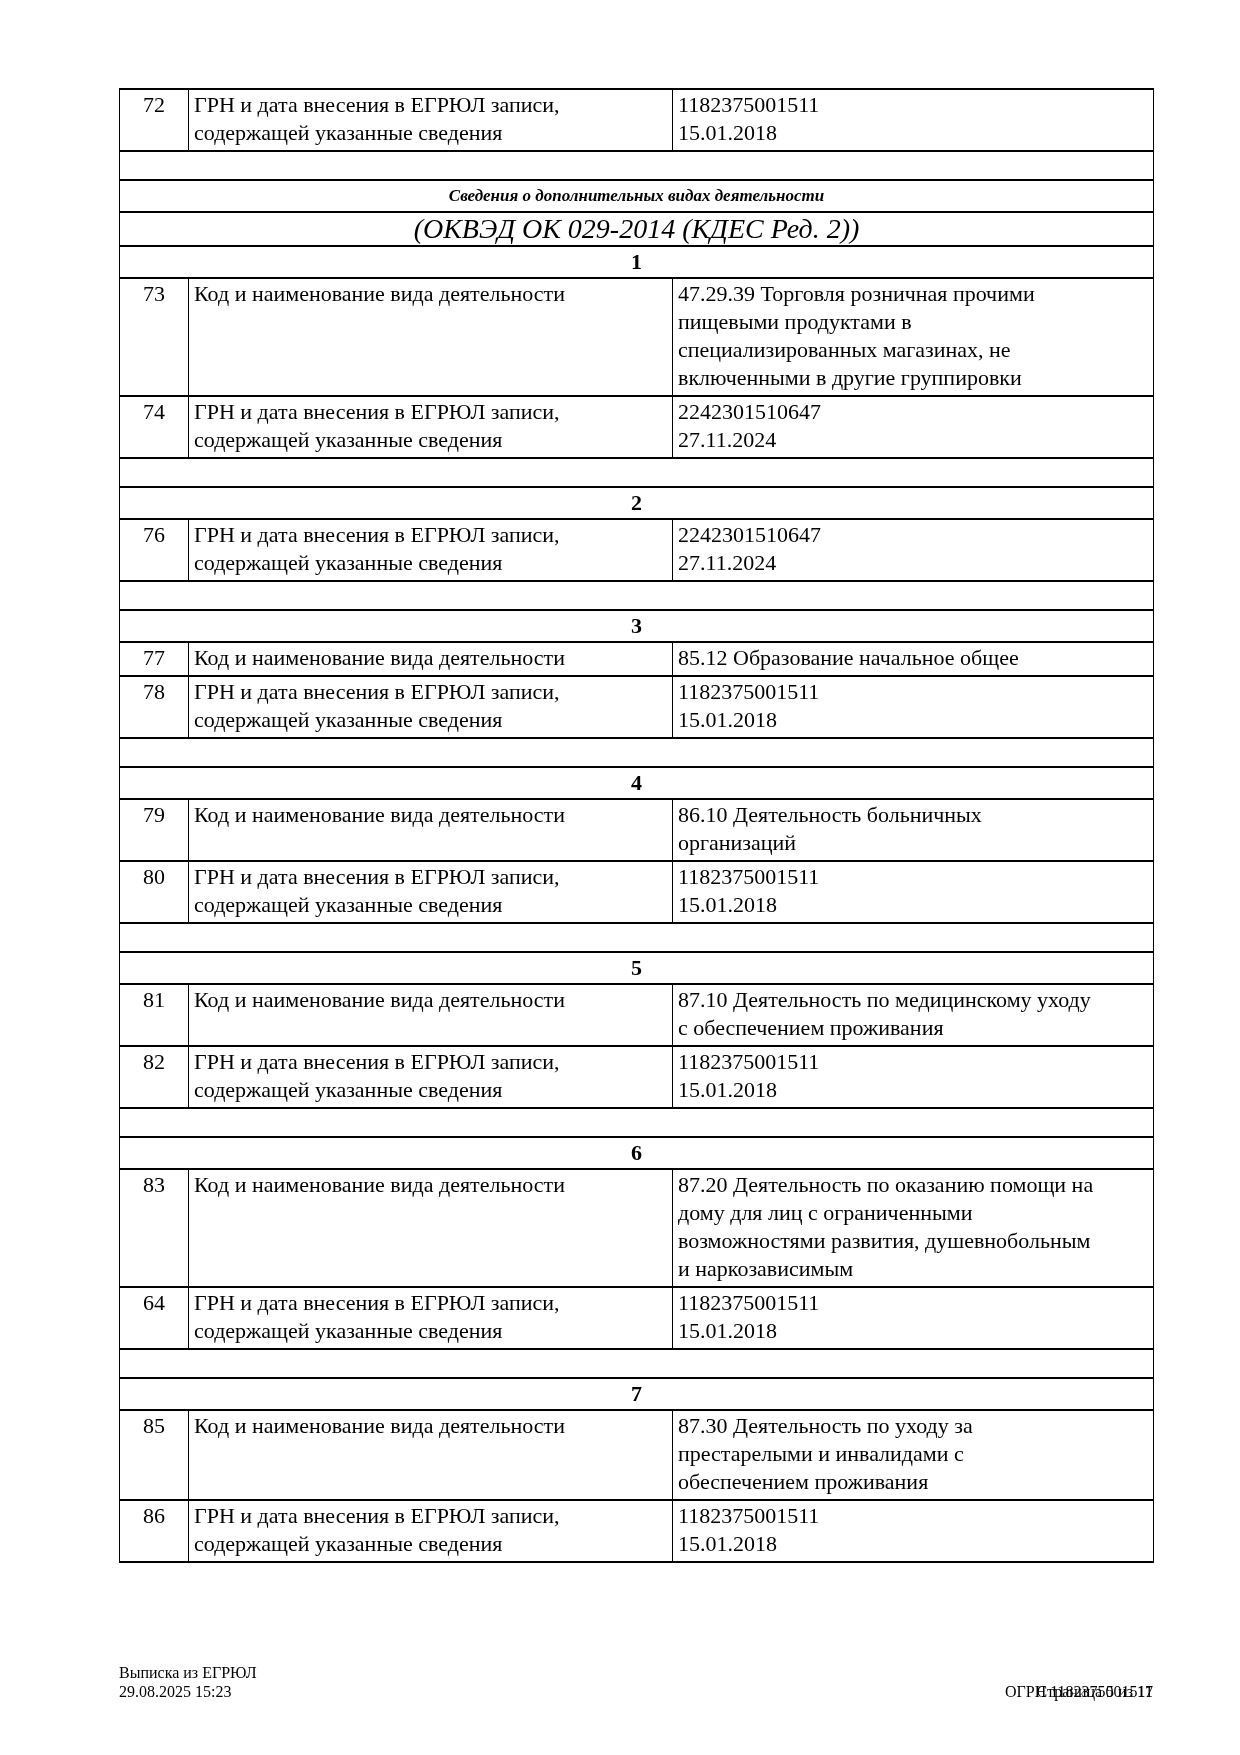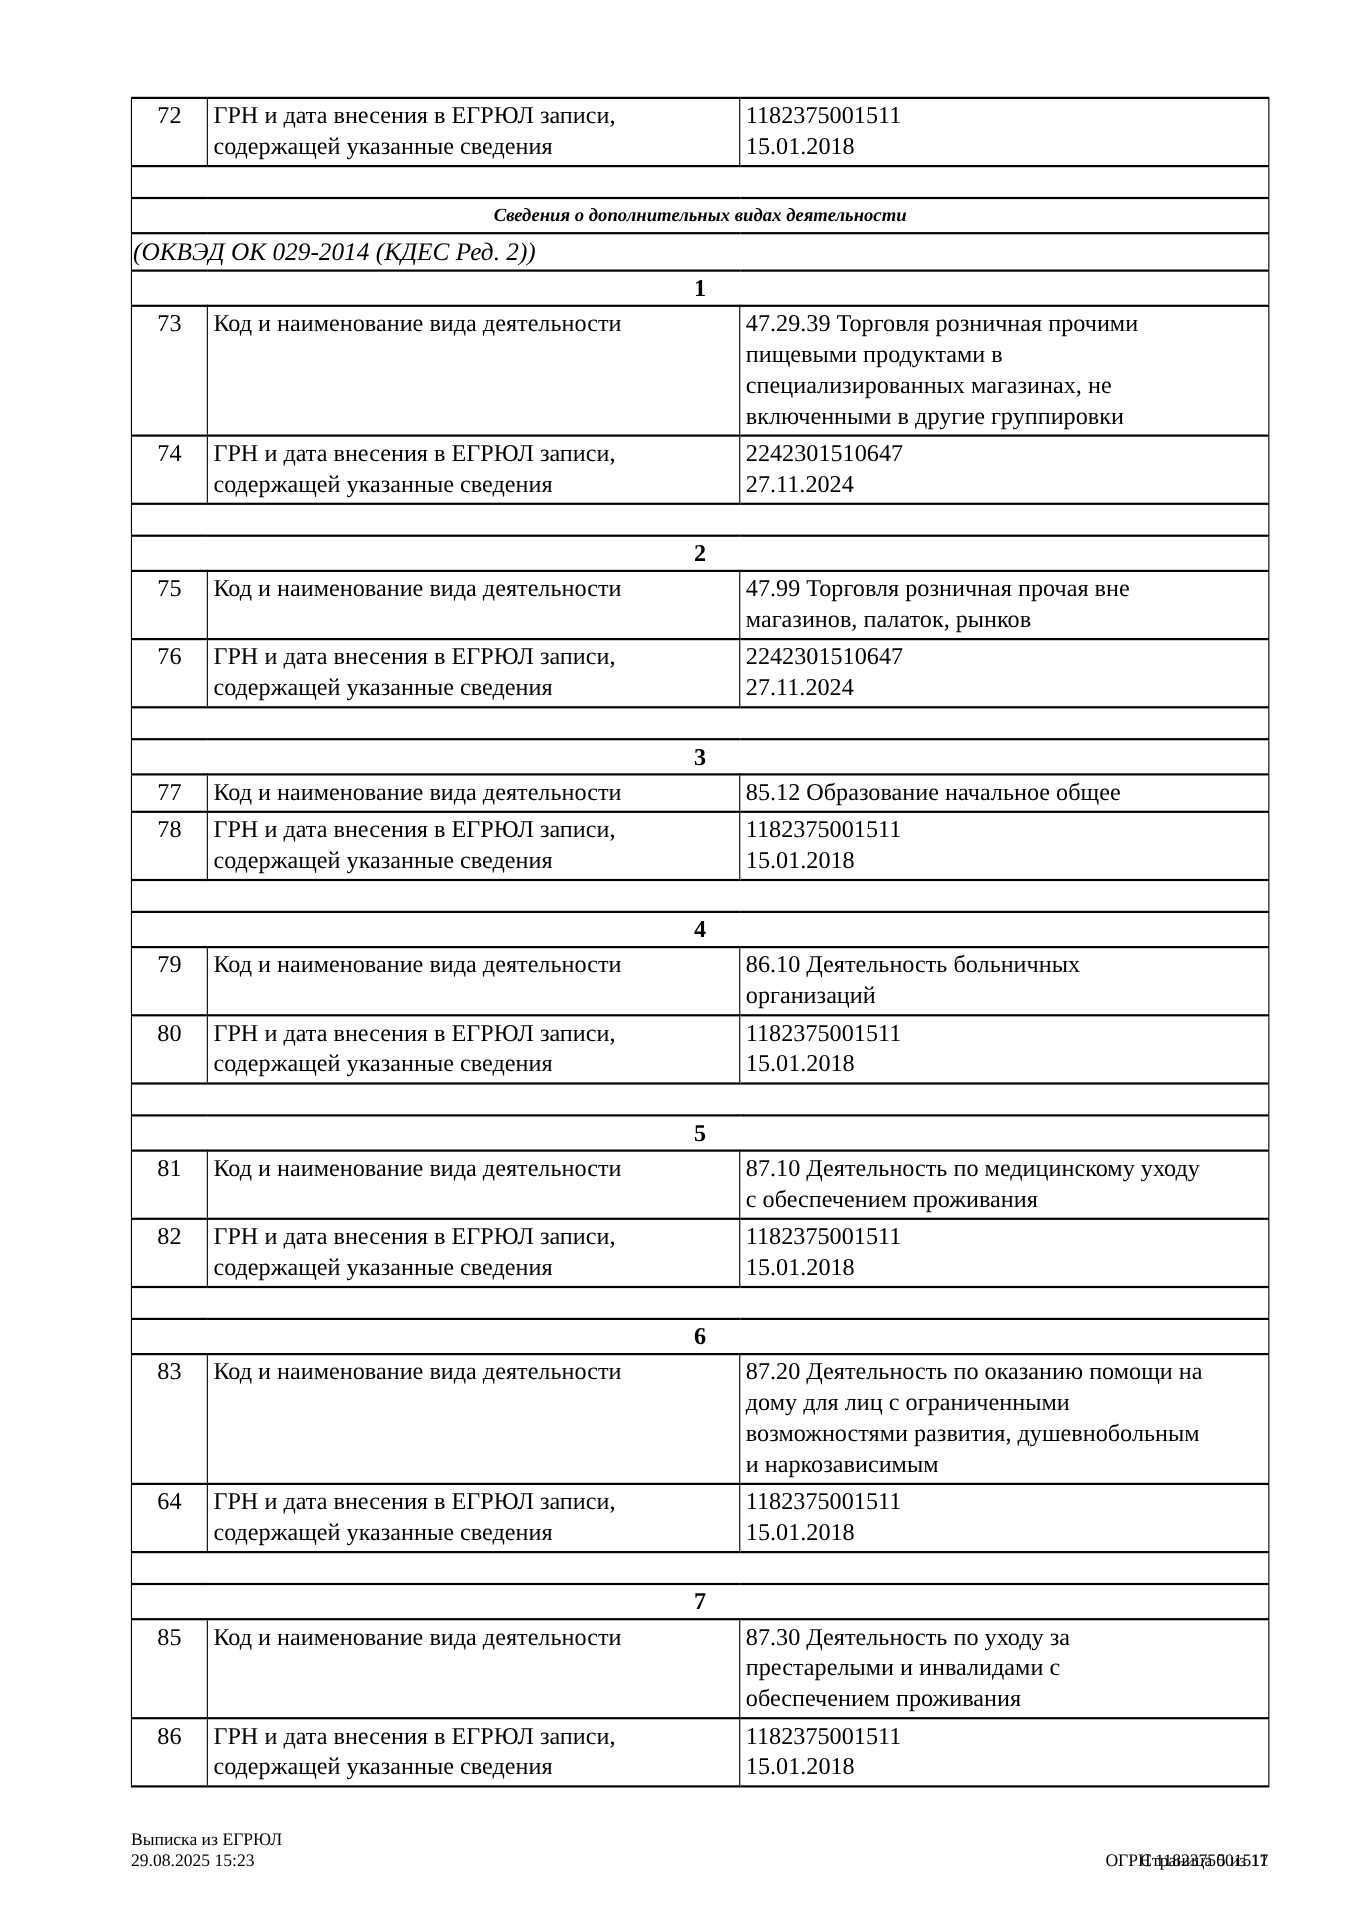--- a/index.html
+++ b/index.html
@@ -56,24 +56,24 @@
   tr.hdr-title td {
     text-align: center;
     vertical-align: middle;
     font-weight: bold;
     font-style: italic;
     font-size: 17px;
     height: 26px;
     padding: 1px;
   }
   tr.hdr-sub td {
-    text-align: left;
+    text-align: center;
     vertical-align: middle;
     font-style: italic;
-    font-size: 23px;
+    font-size: 28px;
     height: 30px;
     padding: 1px;
   }
   .footer {
     position: absolute;
     left: 119px;
     top: 1663px;
     width: 1034px;
     font-size: 16px;
     line-height: 19px;
@@ -140,26 +140,20 @@
 содержащей указанные сведения</td>
         <td class="value">2242301510647
 27.11.2024</td>
       </tr>
       <tr class="spacer">
           <td colspan="3"></td>
         </tr>
 
       <tr class="group-num">
         <td colspan="3">2</td>
-      </tr>
-      <tr>
-        <td class="num">75</td>
-        <td class="label">Код и наименование вида деятельности</td>
-        <td class="value">47.99 Торговля розничная прочая вне
-магазинов, палаток, рынков</td>
       </tr>
       <tr>
         <td class="num">76</td>
         <td class="label">ГРН и дата внесения в ЕГРЮЛ записи,
 содержащей указанные сведения</td>
         <td class="value">2242301510647
 27.11.2024</td>
       </tr>
       <tr class="spacer">
           <td colspan="3"></td>

